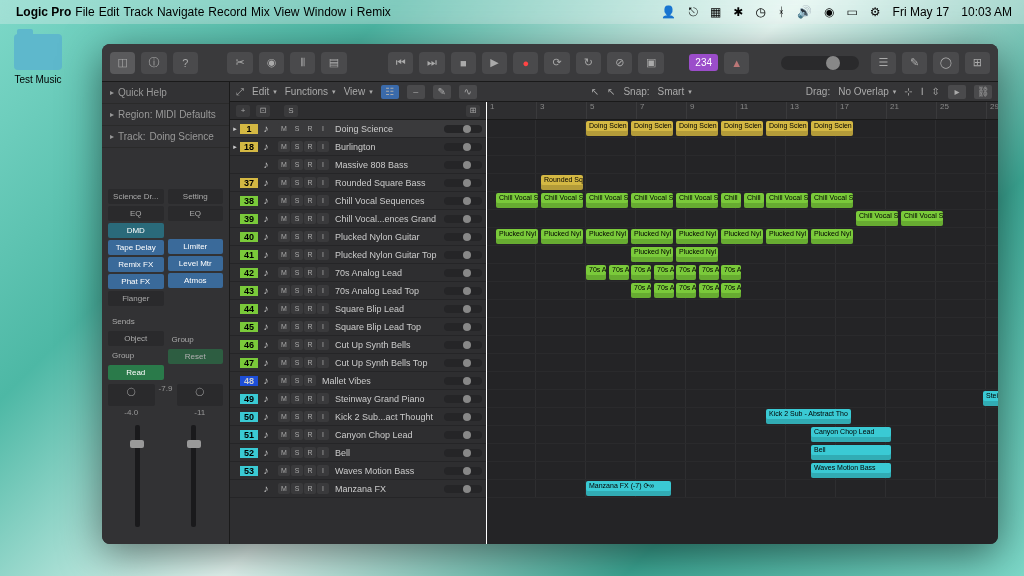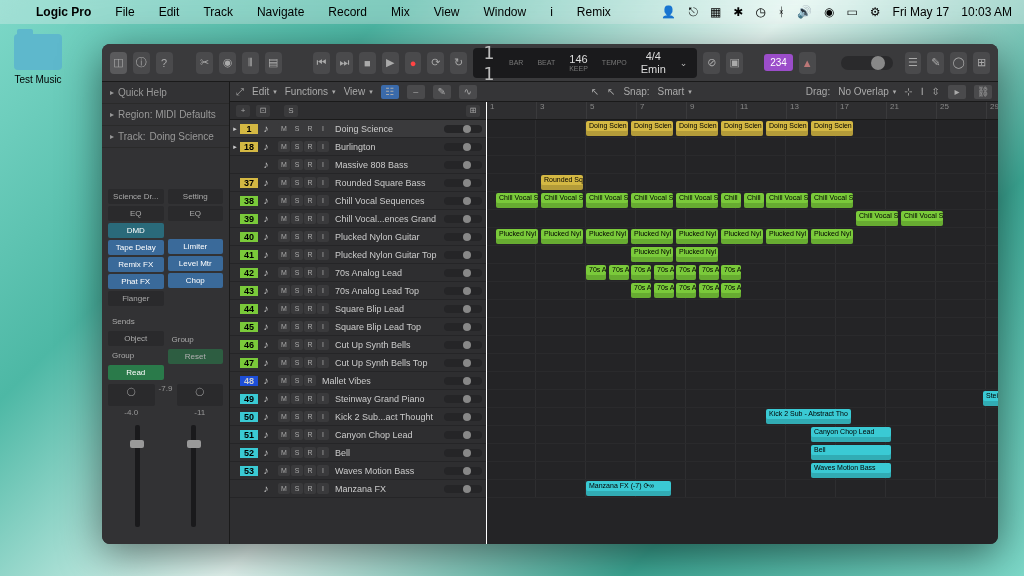--- a/index.html
+++ b/index.html
@@ -1,18 +1,18 @@
 <!DOCTYPE html>
 <html><head>
 <meta charset="utf-8">
 <style>
 *{margin:0;padding:0;box-sizing:border-box;font-family:-apple-system,Helvetica,Arial,sans-serif;user-select:none}
 body{width:1024px;height:576px;background:linear-gradient(135deg,#7dd8c8 0%,#4db8a5 25%,#e8faf5 50%,#3ca895 75%,#7dd8c8 100%);overflow:hidden;position:relative}
 .menubar{height:24px;background:rgba(245,245,245,.3);display:flex;align-items:center;padding:0 12px;font-size:12px;gap:16px;backdrop-filter:blur(20px)}
-.menubar .left{display:flex;gap:24px;align-items:flex-end}
+.menubar .left{display:flex;gap:4px;align-items:flex-end}
 .menubar .right{margin-left:auto;display:flex;gap:12px;align-items:center}
 .menubar span{color:#000}
 .apple{font-size:14px}
 .desktop-icon{position:absolute;top:34px;left:14px;text-align:center;font-size:10px;color:#000}
 .desktop-icon .folder{width:48px;height:36px;background:#5eb8cc;border-radius:4px;margin-bottom:4px;position:relative}
 .desktop-icon .folder::before{content:'';position:absolute;top:-5px;left:3px;width:16px;height:6px;background:#5eb8cc;border-radius:2px 2px 0 0}
 .window{position:absolute;top:44px;left:102px;width:896px;height:500px;background:#2a2a2b;border-radius:8px;box-shadow:0 10px 40px rgba(0,0,0,.5);display:flex;flex-direction:column;overflow:hidden}
 .titlebar{height:22px;background:#3a3a3c;display:flex;align-items:center;padding:0 10px;font-size:11px;color:#aaa}
 .traffic{display:flex;gap:6px}
 .traffic span{width:10px;height:10px;border-radius:50%}
@@ -134,41 +134,20 @@
     <div class="tbtn">⫴</div>
     <div class="tbtn">▤</div>
     <div style="width:30px"></div>
     <div class="tbtn">⏮</div>
     <div class="tbtn">⏭</div>
     <div class="tbtn">■</div>
     <div class="tbtn">▶</div>
     <div class="tbtn" style="color:#ff4444">●</div>
     <div class="tbtn">⟳</div>
     <div class="tbtn">↻</div>
-    <div class="lcd">
-      <span class="big">1 1</span>
-      <div class="col">
-          <span class="l">BAR</span>
-        </div>
-      <div class="col">
-          <span class="l">BEAT</span>
-        </div>
-      <div class="col">
-          <span class="v">146</span>
-          <span class="l">KEEP</span>
-        </div>
-      <div class="col">
-          <span class="l">TEMPO</span>
-        </div>
-      <div class="col">
-          <span class="v">4/4</span>
-          <span class="v">Emin</span>
-        </div>
-      <span>⌄</span>
-    </div>
     <div class="tbtn">⊘</div>
     <div class="tbtn">▣</div>
     <div style="width:14px"></div>
     <div class="purple-btn">234</div>
     <div class="tbtn" style="color:#b77">▲</div>
     <div style="width:20px"></div>
     <div class="slider-h"></div>
     <div style="flex:1"></div>
     <div class="tbtn">☰</div>
     <div class="tbtn">✎</div>
@@ -207,21 +186,21 @@
             <div class="cs-box">Object</div>
             <div class="cs-box" style="background:none;text-align:left">Group</div>
             <div class="cs-box green">Read</div>
           </div>
           <div class="chstrip-col">
             <div class="cs-box">Setting</div>
             <div class="cs-box">EQ</div>
             <div style="height:14px"></div>
             <div class="cs-box blue">Limiter</div>
             <div class="cs-box blue">Level Mtr</div>
-            <div class="cs-box blue">Chop</div>
+            <div class="cs-box blue">Atmos</div>
             <div style="height:40px"></div>
             <div class="cs-box" style="background:none;text-align:left">Group</div>
             <div class="cs-box green" style="opacity:.6">Reset</div>
           </div>
         </div>
         <div class="chstrip-pair" style="text-align:center">
           <div class="chstrip-col">
               <div class="cs-box" style="height:22px">◯</div>
               <span class="num">-4.0</span>
             </div>

